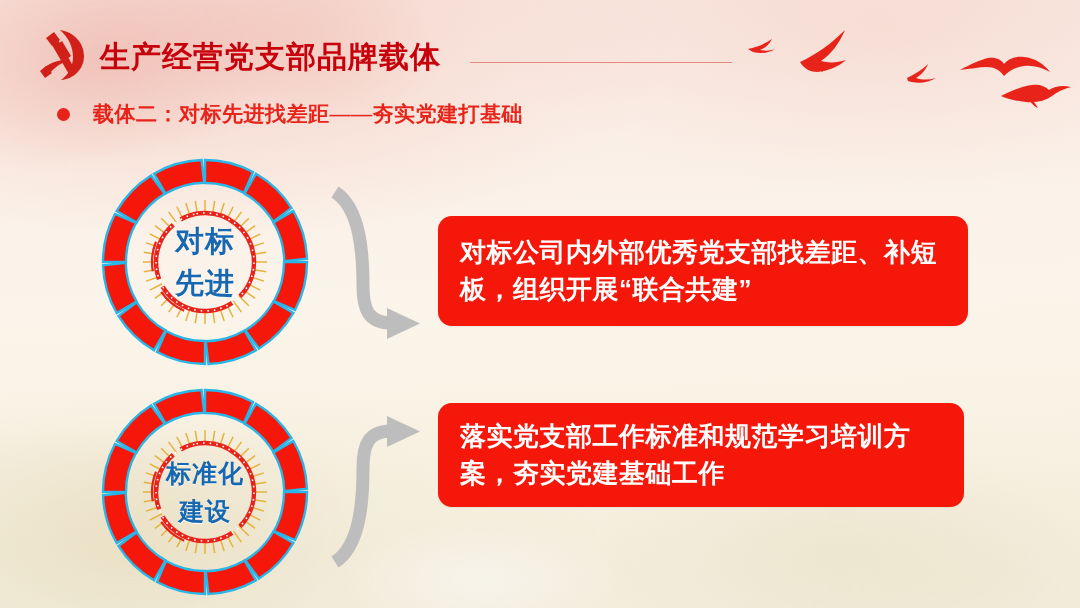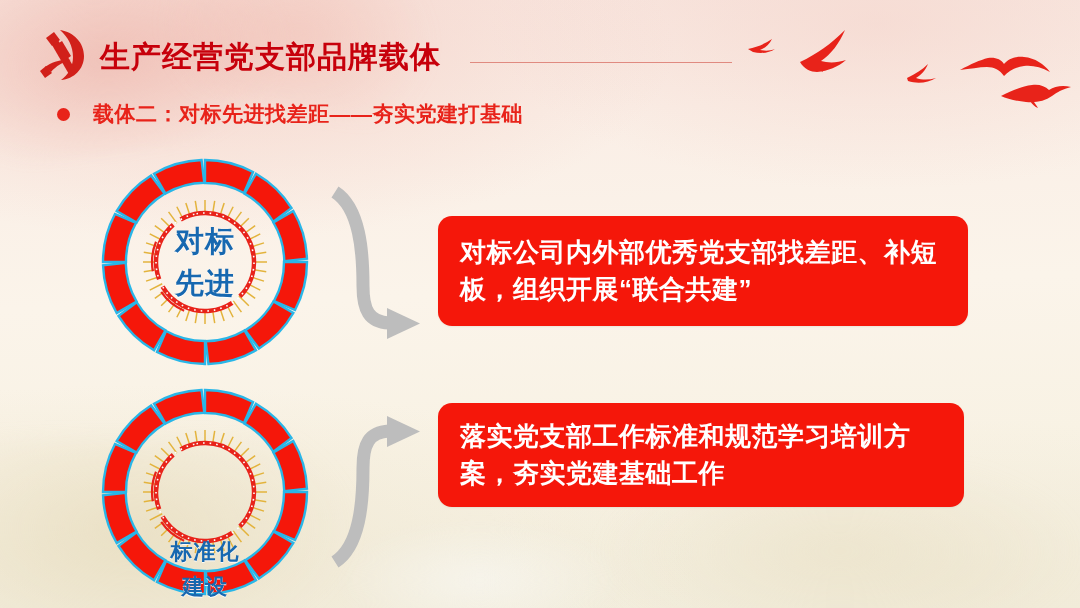--- a/index.html
+++ b/index.html
@@ -37,40 +37,40 @@
 
   
   #emblem{position:absolute;left:30px;top:26px;width:62px;height:58px;}
   #title{
     position:absolute;left:100px;top:37px;
     font-size:30px;font-weight:bold;color:#C7000B;letter-spacing:1px;
     white-space:nowrap;
   }
   #title-rule{position:absolute;left:470px;top:62px;width:262px;height:1px;background:#e08a80;}
 
-  #subtitle-row{position:absolute;left:57px;top:100px;display:flex;align-items:center;}
+  #subtitle-row{position:absolute;left:57px;top:100px;display:flex;align-items:center;font-family:Liberation Serif, serif;}
   #bullet{width:13px;height:13px;border-radius:50%;background:#E8231A;margin-right:23px;flex:none;}
   #subtitle{font-size:21px;font-weight:bold;color:#E8231A;letter-spacing:.5px;white-space:nowrap;}
 
   
   #birds{position:absolute;left:745px;top:14px;width:335px;height:112px;}
 
   
   .badge{position:absolute;width:212px;height:212px;}
   #badge1{left:99px;top:156px;}
   #badge2{left:99px;top:386px;}
   .badge-text{
     position:absolute;left:0;top:0;width:212px;height:212px;
     display:flex;flex-direction:column;align-items:center;justify-content:center;
     color:#1768B0;font-weight:bold;font-size:29px;line-height:1.05;
     letter-spacing:1px;text-align:center;
     text-shadow:0 1px 0 rgba(255,255,255,.85);
     gap:12px;
   }
-  .badge-text.small{font-size:22px;justify-content:flex-end;}
+  .badge-text.small{font-size:25px;}
 
   
   .arrow{position:absolute;width:120px;height:160px;}
   #arrow1{left:327px;top:182px;}
   #arrow2{left:327px;top:412px;}
 
   
   .rbox{
     position:absolute;background:#F5170A;border-radius:14px;
     color:#ffffff;font-weight:bold;letter-spacing:.5px;

